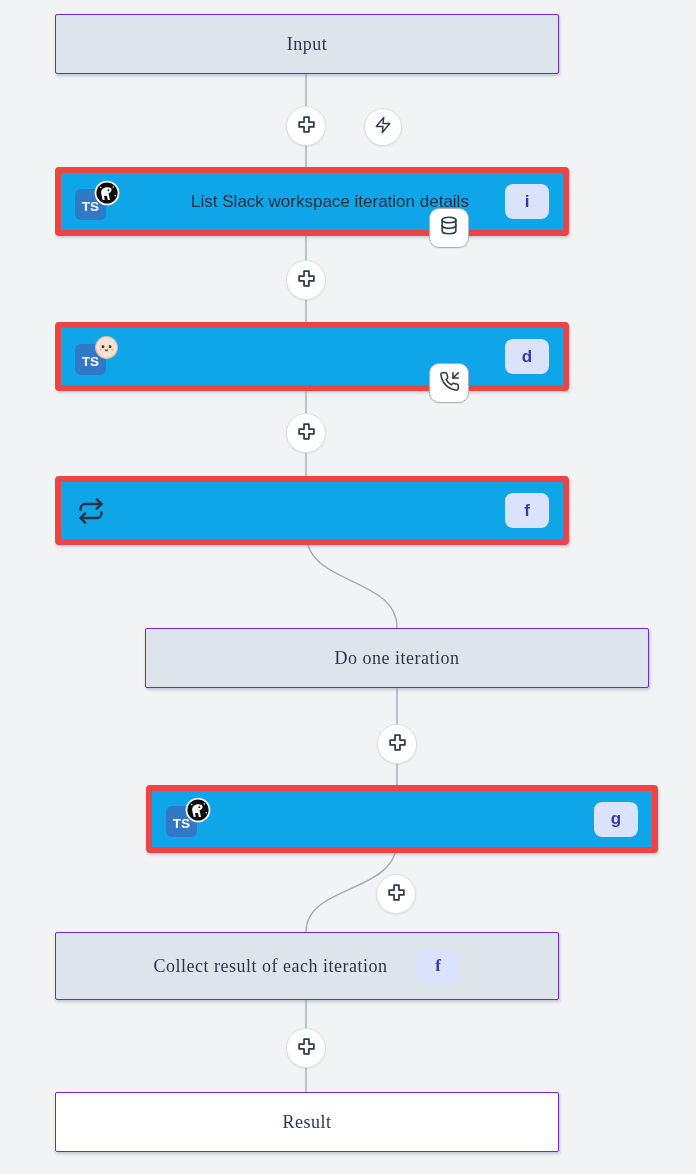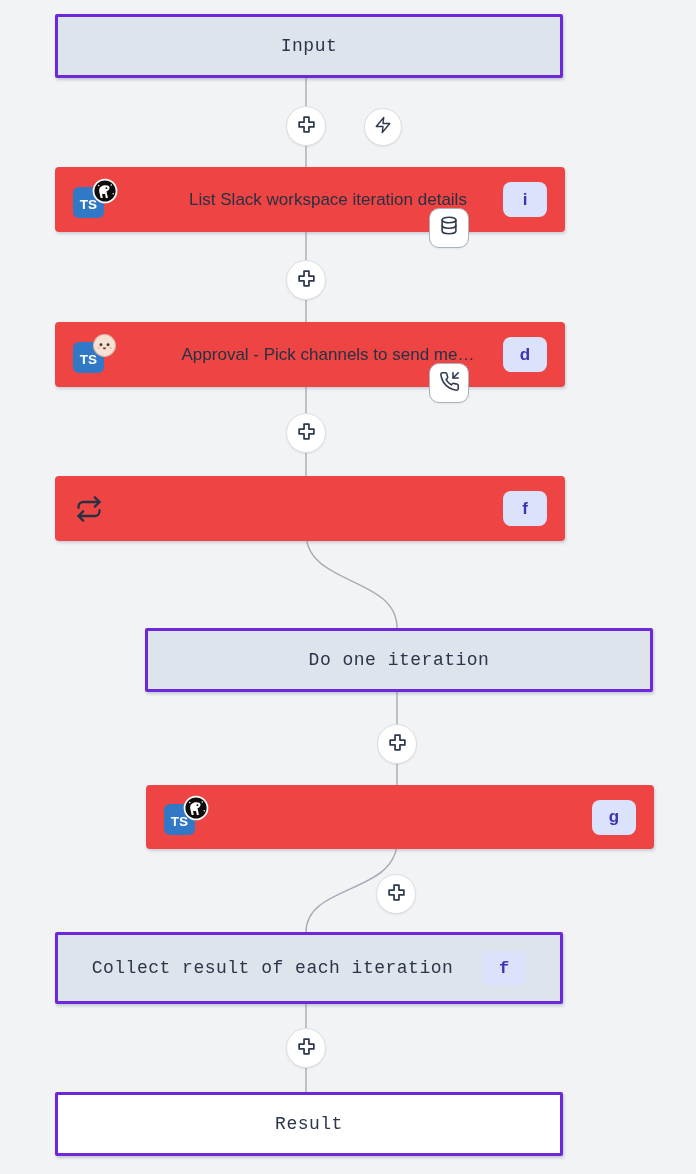--- a/index.html
+++ b/index.html
@@ -6,34 +6,34 @@
   .canvas{
     position:relative;width:696px;height:1174px;overflow:hidden;
     background:#f1f3f5;
     font-family:"Liberation Sans",sans-serif;
   }
   svg.edges{position:absolute;left:0;top:0;pointer-events:none;}
 
   
   .vbox{
     position:absolute;display:flex;align-items:center;justify-content:center;
-    background:#dde4ec;border:3px solid #6d28d9;border-radius:2px;
+    background:#dde4ec;border:1px solid #6d28d9;border-radius:2px;
     box-shadow:1px 2px 3px rgba(110,120,140,.35);
-    font-family:Liberation Mono, monospace;
+    font-family:Liberation Serif, serif;
     font-size:18px;letter-spacing:.5px;color:#2b3649;cursor:pointer;
   }
   .vbox.white{background:#ffffff;justify-content:center;}
   .box-input{left:55px;top:14px;width:502px;height:58px;}
   .box-iter{left:145px;top:628px;width:502px;height:58px;}
   .box-collect{left:55px;top:932px;width:502px;height:66px;gap:29px;}
   .box-result{left:55px;top:1092px;width:502px;height:58px;}
 
   
   .node{
-    position:absolute;background:#ef4444;border:4px solid #ef4444;border-radius:4px;
+    position:absolute;background:#0ea5e9;border:6px solid #ef4444;border-radius:4px;
     box-shadow:1px 2px 3px rgba(120,130,150,.3);cursor:pointer;
   }
   .node-1{left:55px;top:167px;width:502px;height:57px;}
   .node-2{left:55px;top:322px;width:502px;height:57px;}
   .node-3{left:55px;top:476px;width:502px;height:57px;}
   .node-4{left:146px;top:785px;width:500px;height:56px;}
   .node .title{
     position:absolute;left:104px;right:68px;top:0;bottom:0;
     display:flex;align-items:center;justify-content:center;
     font-size:17px;color:#273142;white-space:nowrap;overflow:hidden;
@@ -165,21 +165,20 @@
         <svg width="25" height="25" viewBox="0 0 24 24">
             <circle cx="12" cy="12" r="10.5" fill="#f6e2d5" stroke="#d9b8a6" stroke-width="1"></circle>
             <circle cx="8.6" cy="11.2" r="1.4" fill="#46342c"></circle>
             <circle cx="15.4" cy="11.2" r="1.4" fill="#46342c"></circle>
             <ellipse cx="6.3" cy="14.2" rx="1.4" ry=".9" fill="#f3b7ac"></ellipse>
             <ellipse cx="17.7" cy="14.2" rx="1.4" ry=".9" fill="#f3b7ac"></ellipse>
             <path d="M10.4 13.8c.4 1 .075 1.9 1.6 1.9s1.2-.9 1.6-1.9z" fill="#86352f"></path>
           </svg>
       </span>
     </span>
-    <div class="title">Approval - Pick channels to send me…</div>
     <div class="badge">d</div>
   </div>
   <div class="sq-badge phone-badge">
     <span>
       <svg width="21" height="21" viewBox="0 0 24 24" fill="none" stroke="#2e3a4d" stroke-width="1.8" stroke-linecap="round" stroke-linejoin="round">
           <polyline points="16 2 16 8 22 8"></polyline>
           <line x1="22" y1="2" x2="16" y2="8"></line>
           <path d="M22 16.92v3a2 2 0 0 1-2.18 2 19.79 19.79 0 0 1-8.63-3.07 19.5 19.5 0 0 1-6-6 19.79 19.79 0 0 1-3.07-8.67A2 2 0 0 1 4.11 2h3a2 2 0 0 1 2 1.72 12.84 12.84 0 0 0 .7 2.81 2 2 0 0 1-.45 2.11L8.09 9.91a16 16 0 0 0 6 6l1.27-1.27a2 2 0 0 1 2.11-.45 12.84 12.84 0 0 0 2.81.7A2 2 0 0 1 22 16.92z"></path>
         </svg>
     </span>

